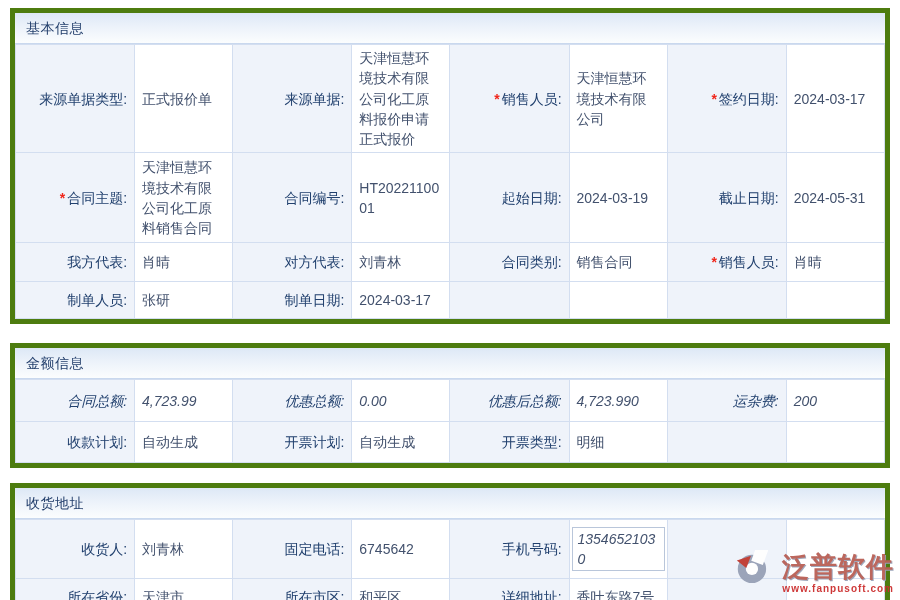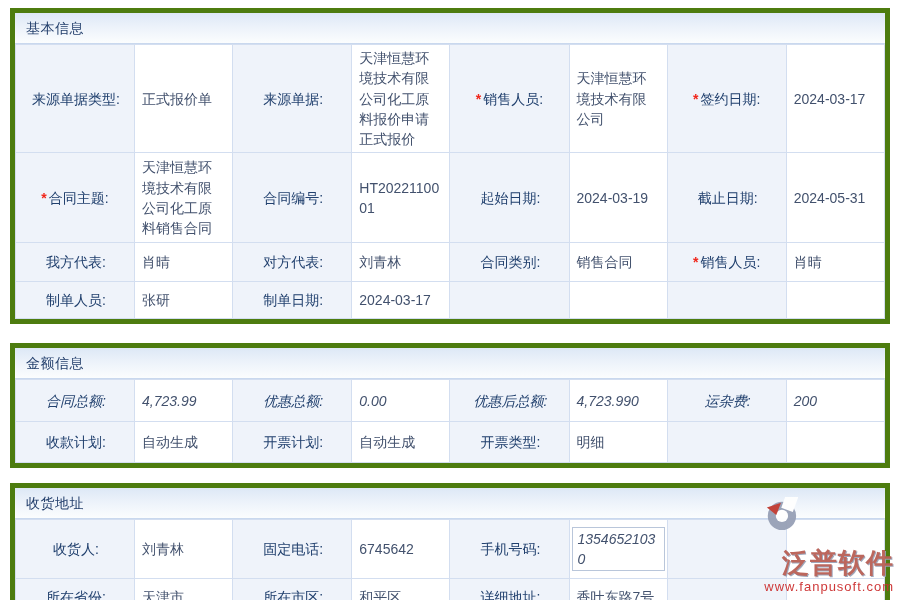--- a/index.html
+++ b/index.html
@@ -34,21 +34,21 @@
   table { width: 100%; border-collapse: collapse; table-layout: fixed; }
   td {
     border: 1px solid #d3def0;
     padding: 3px 7px;
     vertical-align: middle;
     overflow: hidden;
     line-height: 1.45;
   }
   td.lbl {
     background: #eff3fa;
-    text-align: center;
+    text-align: right;
     color: #21406e;
   }
   td.val {
     background: #ffffff;
     text-align: left;
     color: #42516d;
     word-break: break-all;
   }
   .star { color: #f0261b; margin-right: 2px; font-weight: bold; }
   tr.h107 td { height: 107px; }
@@ -67,29 +67,29 @@
     padding: 0 5px;
     color: #42516d;
   }
   .watermark {
     position: absolute;
     right: 6px; bottom: 6px;
     text-align: right;
     opacity: 0.95;
     pointer-events: none;
   }
-  .wm-top { display: flex; justify-content: flex-end; gap: 14px; flex-direction: column; }
+  .wm-top { display: flex; align-items: center; justify-content: flex-end; gap: 14px; }
   .wm-brand {
     font-size: 27px; font-weight: bold;
     color: #b95f55;
     text-shadow: 1px 1px 0 #9aa3b8;
     letter-spacing: 1px;
   }
   .wm-url {
-    font-size: 13px; font-weight: normal;
+    font-size: 10px; font-weight: bold;
     color: #cc2f2f;
     letter-spacing: 1px;
     margin-top: -2px;
   }
 </style>
 </head>
 <body>
 
 <div class="panel first">
   <div class="sec-header">基本信息</div>

